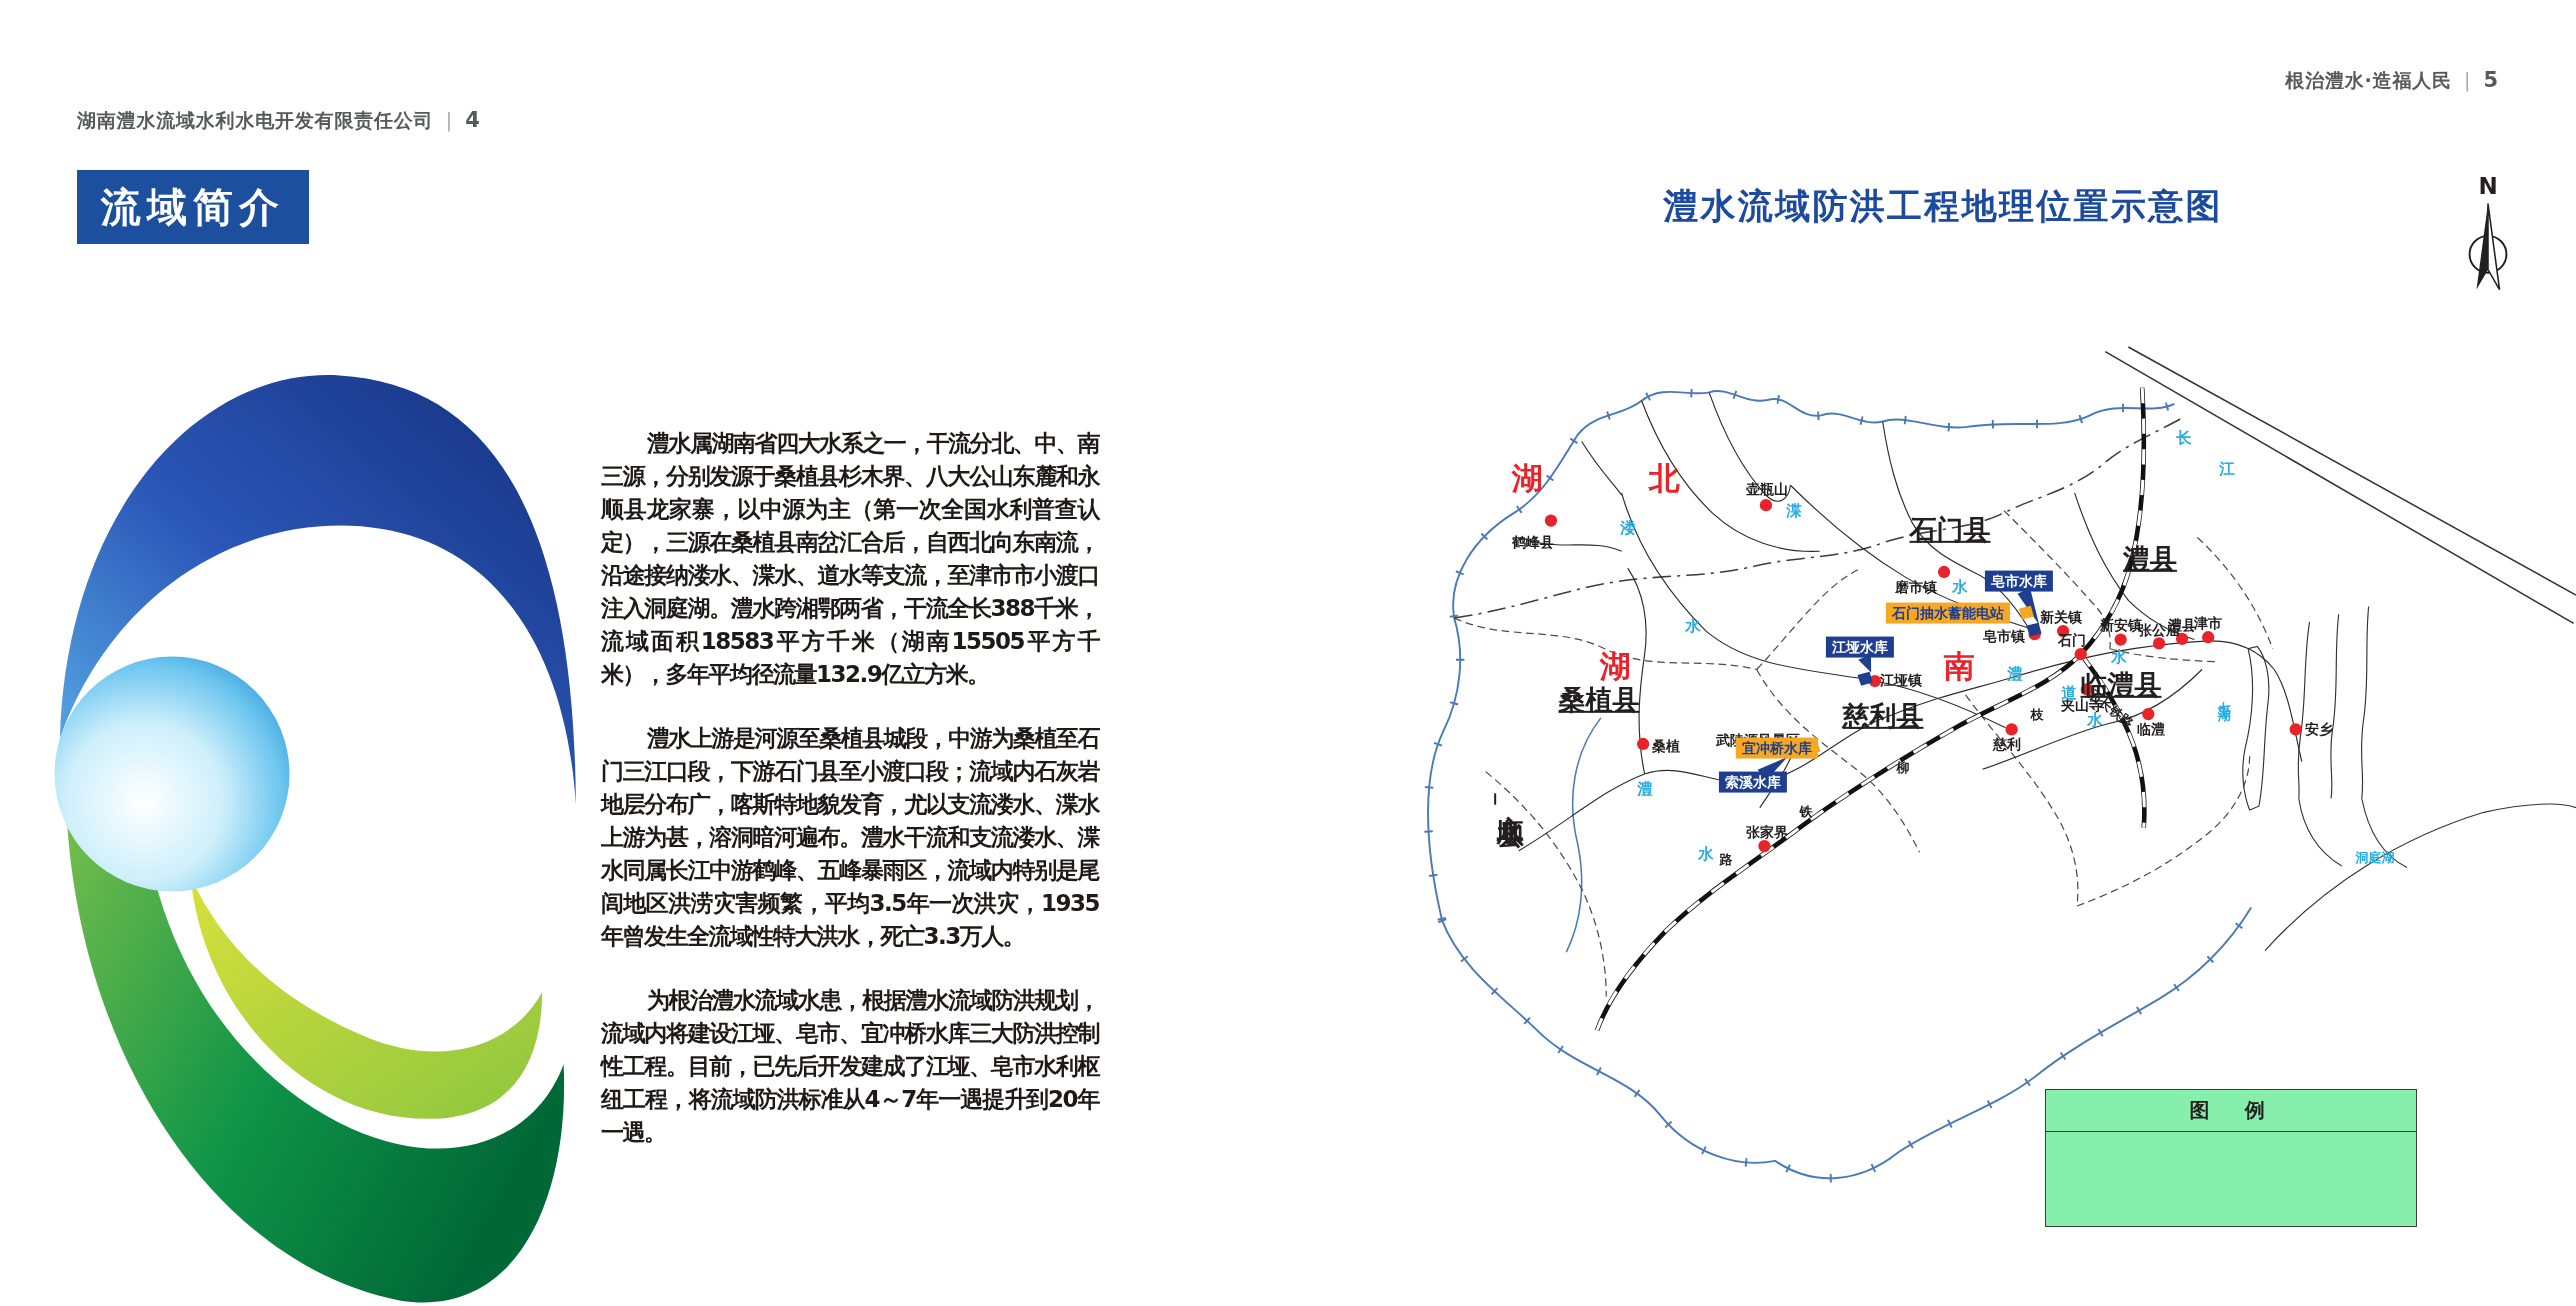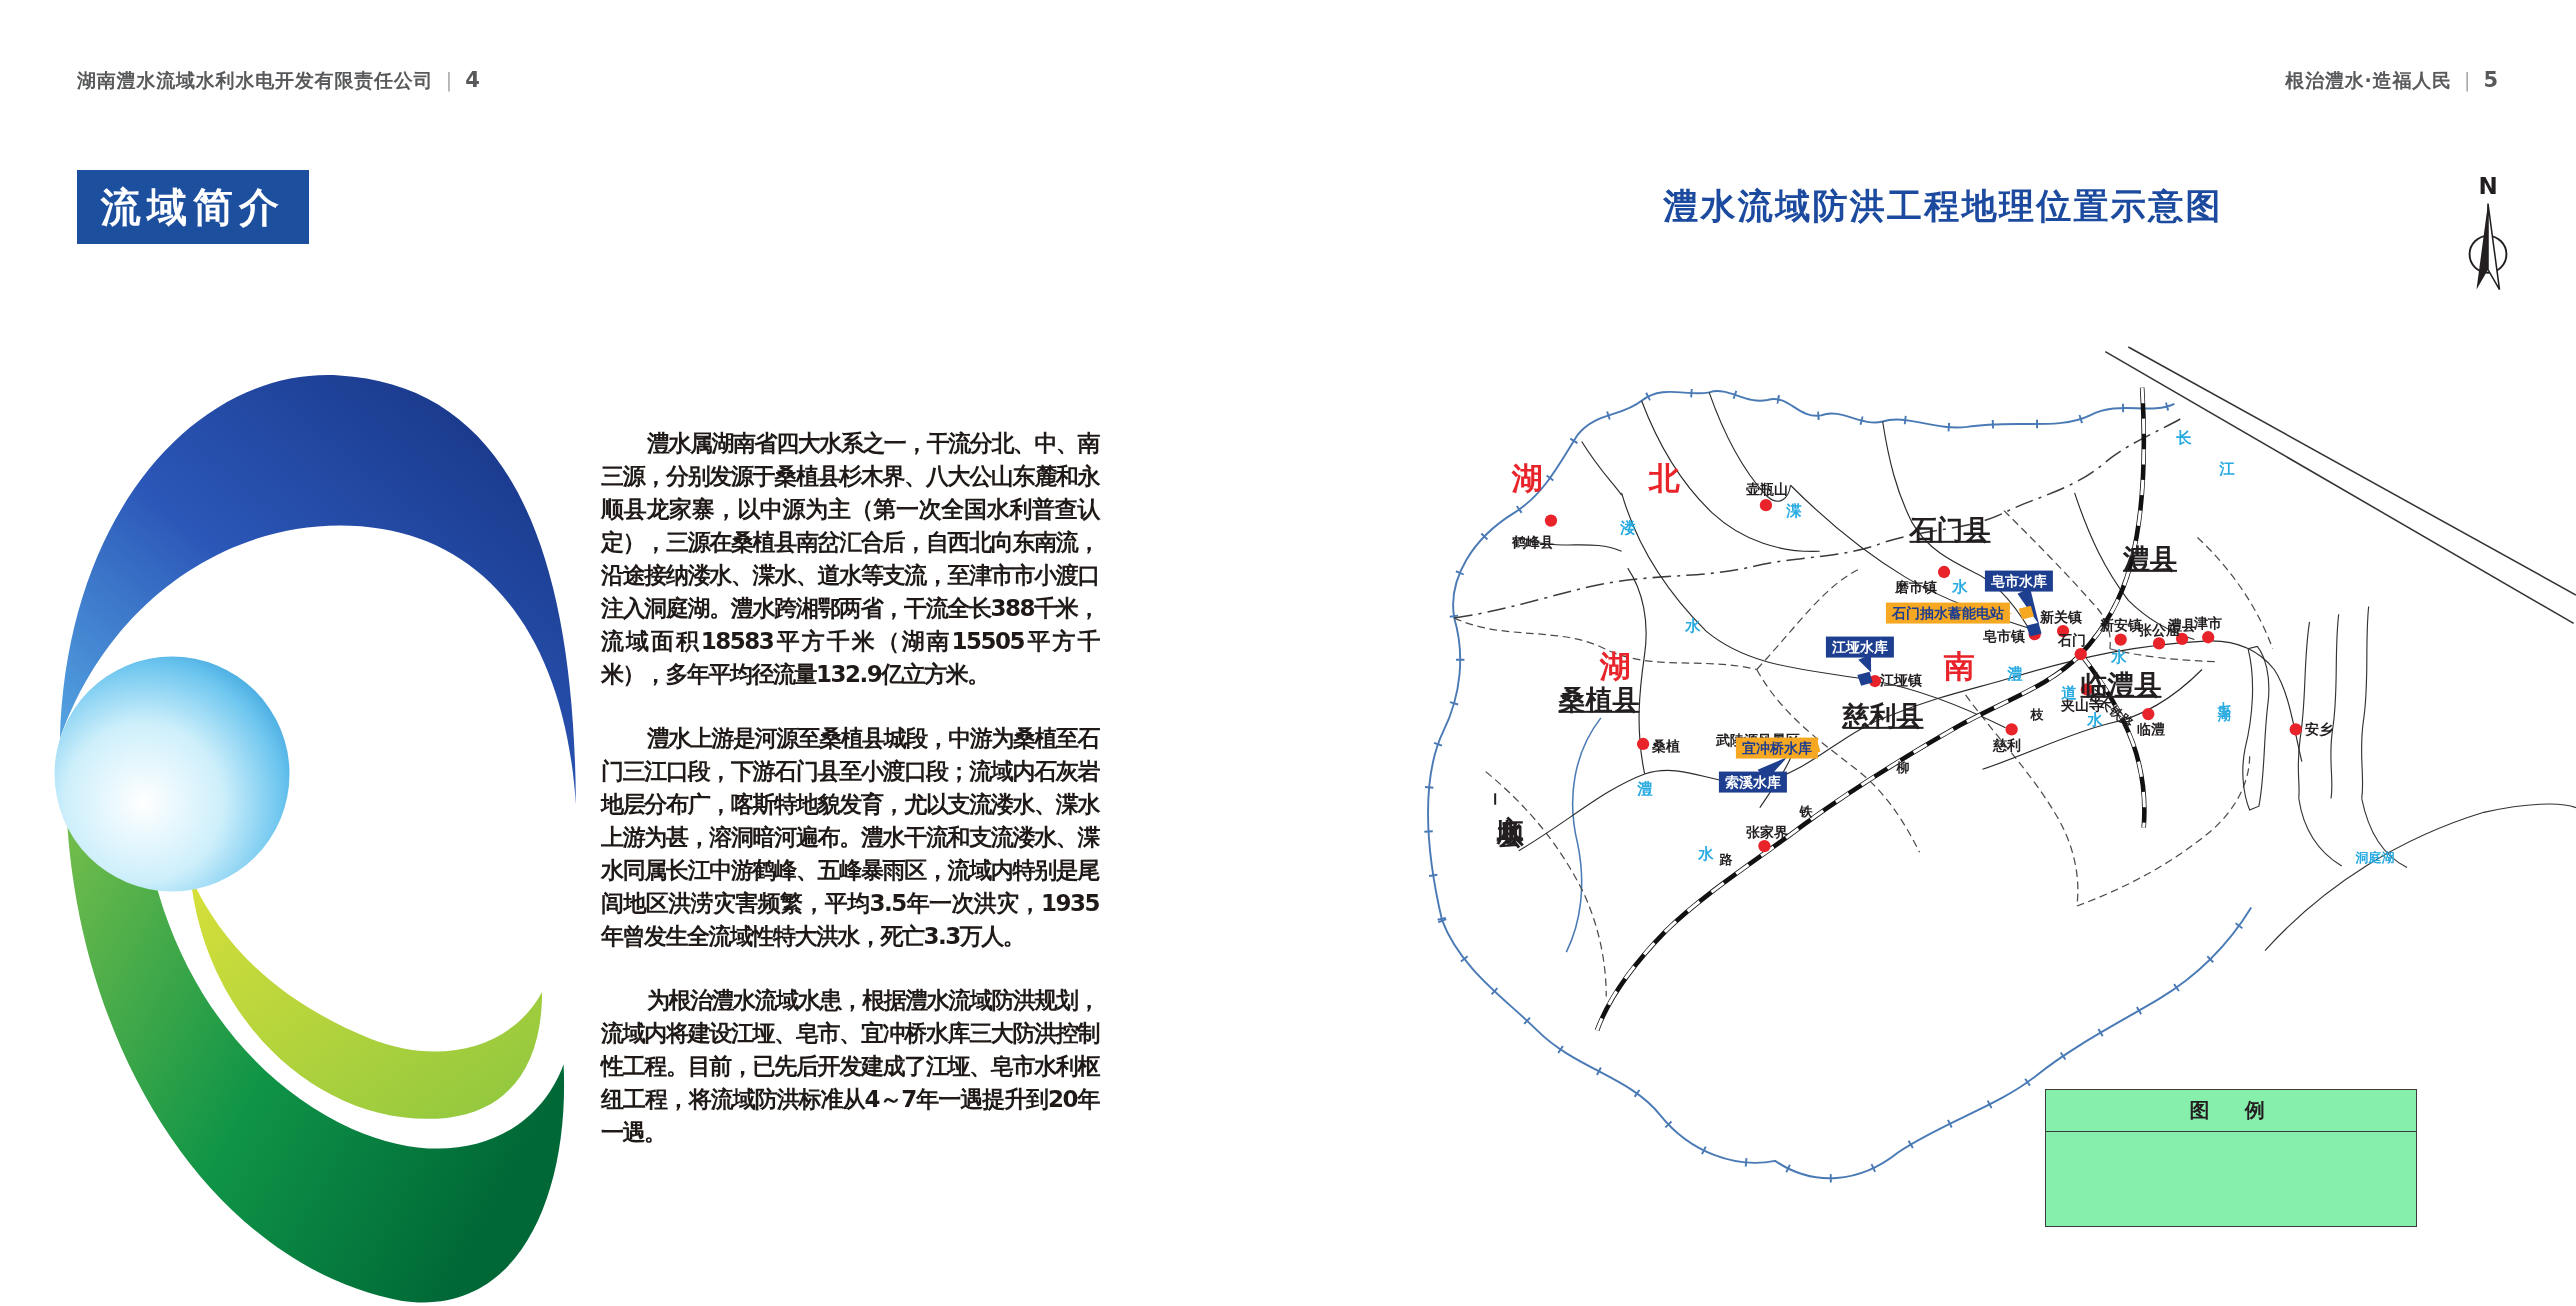--- a/index.html
+++ b/index.html
@@ -2,21 +2,21 @@
 <html style="font-size:12.3px"><head>
 <meta charset="utf-8">
 <style>
   html,body{margin:0;padding:0;background:#e9e9e9;}
   .page{position:relative;width:2576px;height:1306px;background:#ffffff;overflow:hidden;
         font-family:"DejaVu Sans","Liberation Sans",sans-serif;}
   
   .hdr{position:absolute;top:68px;font-size:19px;font-weight:700;color:#58595b;letter-spacing:0.8px;}
   .hdr .sep{color:#a7a9ac;font-weight:400;margin:0 12.3px;}
   .hdr .pnum{font-size:21px;}
-  #hdr-left{left:77px;}
+  #hdr-left{left:77px;margin-top:40px;}
   #hdr-right{right:77px;}
   
   .section-title{position:absolute;left:77px;top:170px;width:232px;height:74px;background:#1d4f9f;
         color:#ffffff;font-size:40px;font-weight:700;letter-spacing:6.1px;display:flex;
         align-items:center;justify-content:center;}
   .bodytext{position:absolute;left:601px;top:427px;width:498px;color:#1f1a17;}
   .bodytext p{margin:0 0 31px 0;font-size:23px;line-height:33px;font-weight:700;
         text-align:justify;text-indent:2em;letter-spacing:-1.5px;}
   
   .gfx{position:absolute;left:0;top:0;width:2576px;height:1306px;}
@@ -223,21 +223,21 @@
       <div class="ml city" style="left: 1916px; top: 587px;">磨市镇</div>
       <div class="ml city" style="left: 2004px; top: 636px;">皂市镇</div>
       <div class="ml city" style="left: 2061px; top: 617px;">新关镇</div>
       <div class="ml city" style="left: 2072px; top: 640px;">石门</div>
       <div class="ml city" style="left: 2121px; top: 625px;">新安镇</div>
       <div class="ml city" style="left: 2159px; top: 630px;">张公庙</div>
       <div class="ml city" style="left: 2182px; top: 625px;">澧县</div>
       <div class="ml city" style="left: 2208px; top: 623px;">津市</div>
       <div class="ml city" style="left: 2082px; top: 705px;">夹山寺</div>
       <div class="ml city" style="left: 2151px; top: 729px;">临澧</div>
-      <div class="ml city" style="left: 2007px; top: 745px;">慈利</div>
+      <div class="ml city" style="left: 2007px; top: 745px; font-family: Liberation Serif, serif;">慈利</div>
       <div class="ml city" style="left: 2319px; top: 729px;">安乡</div>
       <div class="ml city" style="left: 1767px; top: 832px;">张家界</div>
       <div class="ml city" style="left: 1666px; top: 746px;">桑植</div>
       <div class="ml city" style="left: 1901px; top: 680px;">江垭镇</div>
       <div class="ml river" style="left: 1628px; top: 528px;">溇</div>
       <div class="ml river" style="left: 1693px; top: 626px;">水</div>
       <div class="ml river" style="left: 1794px; top: 511px;">渫</div>
       <div class="ml river" style="left: 1960px; top: 587px;">水</div>
       <div class="ml river" style="left: 1645px; top: 789px;">澧</div>
       <div class="ml river" style="left: 1706px; top: 854px;">水</div>

